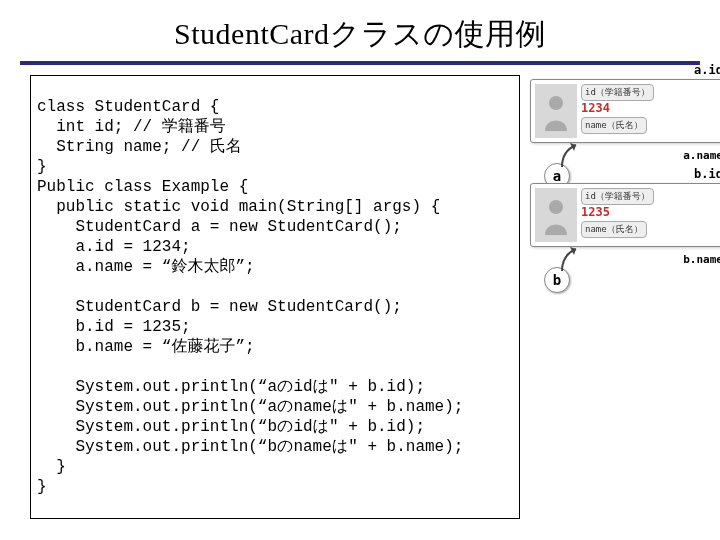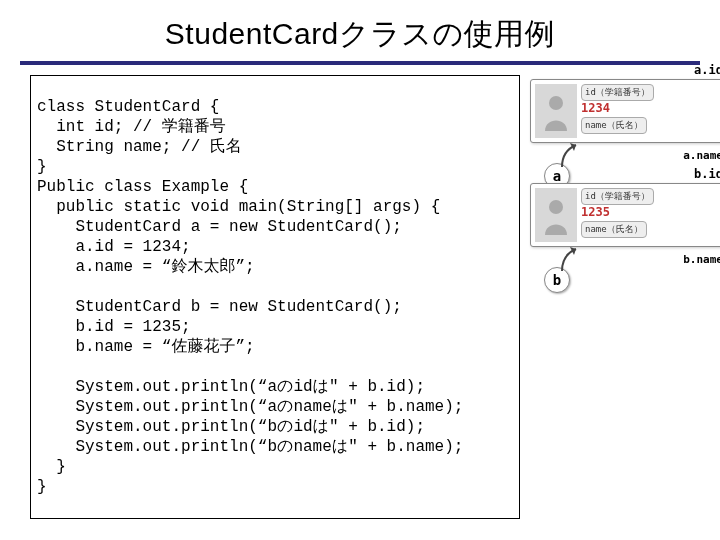--- a/index.html
+++ b/index.html
@@ -10,21 +10,21 @@
     font-family: "MS Gothic", "Hiragino Kaku Gothic Pro", monospace;
     overflow: hidden;
   }
   .slide {
     width: 720px;
     height: 540px;
     position: relative;
     padding: 14px 30px 10px 30px;
   }
   .title {
-    font-family: Liberation Sans, sans-serif;
+    font-family: Liberation Serif, serif;
     font-size: 30px;
     font-weight: normal;
     text-align: center;
     color: #000;
     margin-bottom: 6px;
     letter-spacing: 0.5px;
   }
   .title-rule {
     height: 4px;
     background: #2a2a7a;

